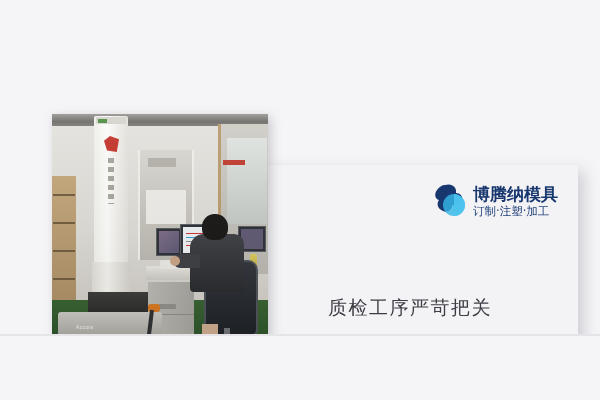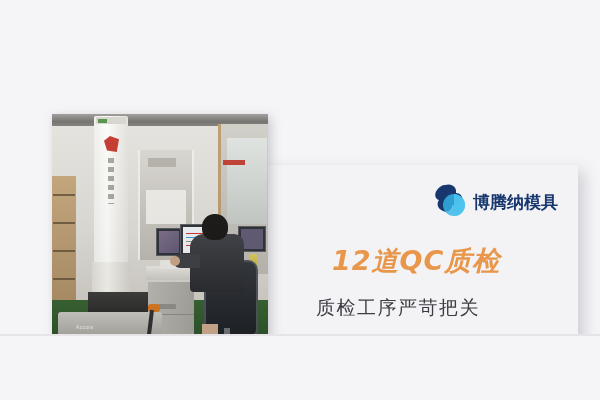--- a/index.html
+++ b/index.html
@@ -96,21 +96,21 @@
     font-style: italic;
     color: #e8974a;
     letter-spacing: 1px;
     white-space: nowrap;
     font-family: "DejaVu Sans", "Liberation Sans", sans-serif;
   }
 
   
   .body-lines {
     position: absolute;
-    left: 316px;
+    left: 328px;
     top: 258px;
     width: 230px;
   }
   .body-line {
     font-size: 19px;
     color: #3c3c44;
     letter-spacing: 1.5px;
     line-height: 1;
     white-space: nowrap;
     font-family: "DejaVu Serif", "Liberation Serif", serif;
@@ -436,23 +436,23 @@
     <div class="logo-mark">
       <svg width="36" height="42" viewBox="0 0 36 42" xmlns="http://www.w3.org/2000/svg">
         <path d="M13 4 C20 2 25 6 24 12 C28 12 31 15 30 19 C29 24 24 26 20 24
                  C20 29 16 32 11 30 C6 28 4 23 7 19 C3 18 2 13 5 9 C7 6 10 4 13 4 Z" fill="#17376e"></path>
         <circle cx="22" cy="24" r="11" fill="#35b6e8" opacity="0.82"></circle>
         <path d="M22 13 C28 13 33 18 33 24 C33 30 28 35 22 35 Z" fill="#4ec3ee" opacity="0.9"></path>
       </svg>
     </div>
     <div class="logo-text">
       <div class="logo-title">博腾纳模具</div>
+      <div class="logo-sub">订制·注塑·加工</div>
     </div>
   </div>
 
-  <div class="headline">12道QC质检</div>
 
   <div class="body-lines">
     <div class="body-line">质检工序严苛把关</div>
   </div>
 
   <div class="page-baseline"></div>
 </div>
 
 </body></html>

